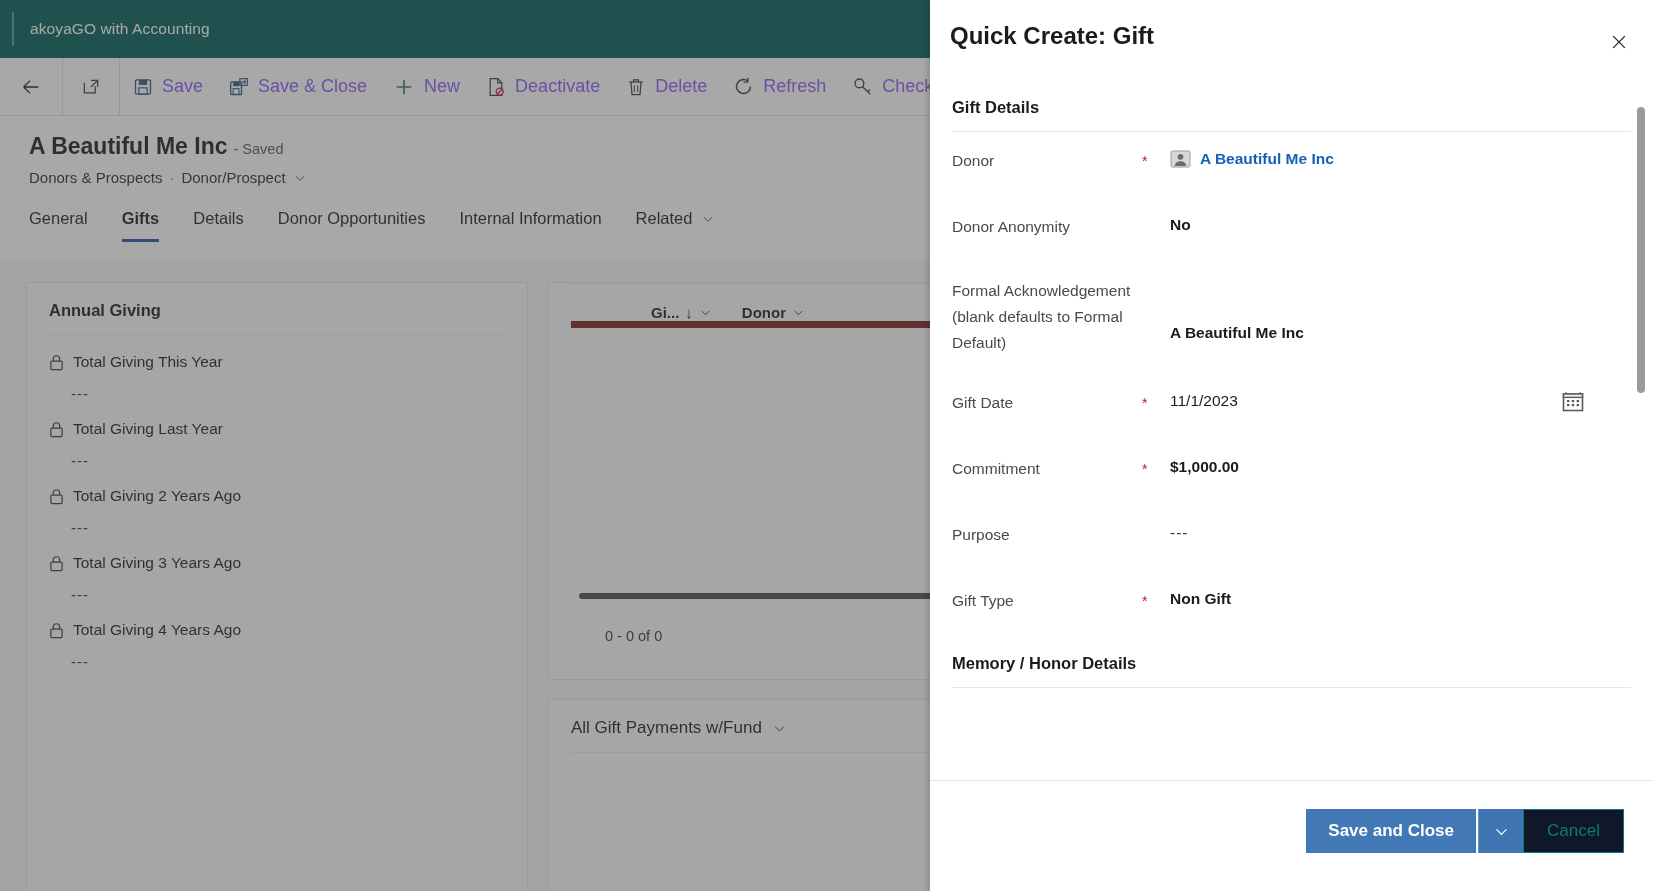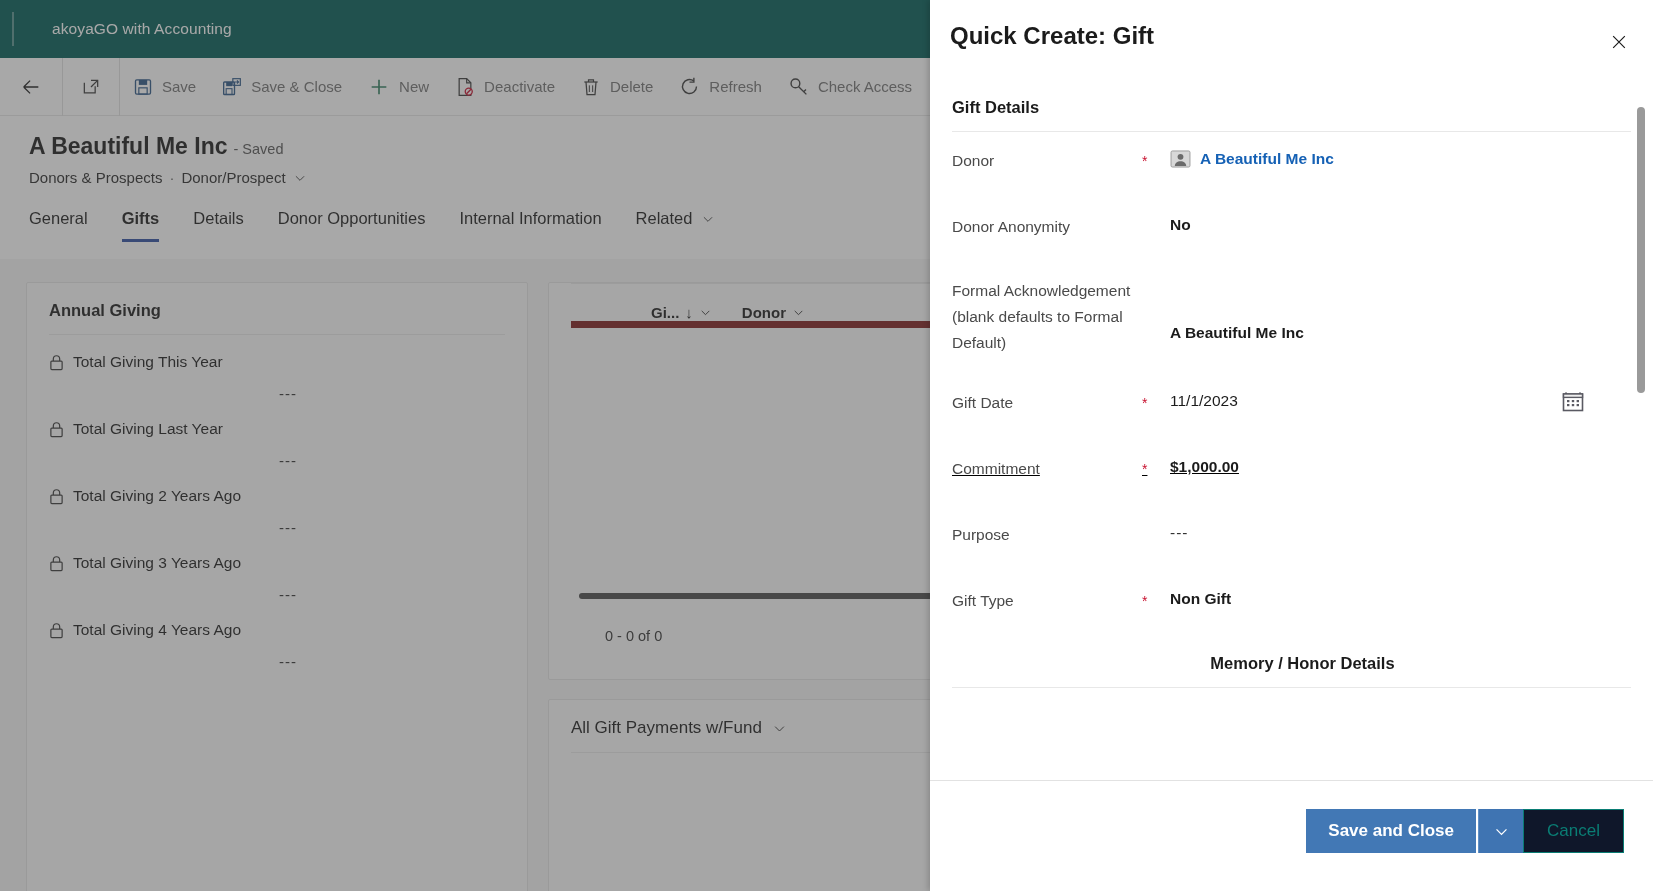--- a/index.html
+++ b/index.html
@@ -15,38 +15,38 @@
   .app-bg {
     position: absolute; left: 0; top: 0; width: 930px; height: 891px;
     overflow: hidden;
     background: #ffffff;
   }
   .app-inner { position: absolute; left: 0; top: 0; width: 1653px; height: 891px; }
 
   .top-banner {
     position: absolute; left: 0; top: 0; width: 1653px; height: 58px;
     background: #005B55;
-    display: flex; align-items: center; gap: 22px;
+    display: flex; align-items: center;
   }
   .banner-rule {
     width: 2px; height: 34px; background: rgba(255,255,255,0.35); margin-left: 12px;
   }
   .banner-title {
     color: #ffffff; font-size: 15.5px; margin-left: 16px; letter-spacing: .1px;
   }
 
   .cmdbar {
     position: absolute; left: 0; top: 58px; width: 1653px; height: 58px;
     background: #ffffff; border-bottom: 1px solid #e6e6e6;
     display: flex; align-items: center;
   }
   .cb-btn {
     display: flex; align-items: center; gap: 9px;
     height: 58px; padding: 0 13px;
-    font-size: 15px; color: #737373; white-space: nowrap;
+    font-size: 18px; color: #8b5cf6; white-space: nowrap;
     cursor: default;
   }
   .cb-divider { width: 1px; height: 58px; background: #e1e1e1; }
   .icon { display: inline-flex; align-items: center; justify-content: center; flex: none; }
 
   .record-head {
     position: absolute; left: 0; top: 117px; width: 1653px; height: 142px;
     background: #ffffff;
   }
   .rh-title { position: absolute; left: 29px; top: 16px; font-size: 23px; color: #1b1b1b; font-weight: 600;}
@@ -75,21 +75,21 @@
     background: #fbfbfb;
     border: 1px solid #e4e4e4;
     border-radius: 2px;
   }
   .card-title {
     font-size: 16.5px; font-weight: 700; color: #1b1b1b; padding: 18px 22px 14px 22px;
   }
   .card-title.light { font-weight: 400; font-size: 17px; display:flex; align-items:center; gap:10px; }
   .card-rule { height: 1px; background: #e8e8e8; margin: 0 22px; }
 
-  .field-row { padding: 18px 22px 0 22px; text-align: center; }
+  .field-row { padding: 18px 22px 0 22px; }
   .field-label { font-size: 15.5px; color: #1b1b1b; display: flex; align-items: center; gap: 9px; }
   .field-value { font-size: 15px; color: #333; padding-left: 22px; margin-top: 14px; letter-spacing: 1px;}
 
   .grid-head {
     display: flex; align-items: flex-end; height: 44px;
     border-bottom: 7px solid #7f1d1d; margin: 0 22px;
     font-size: 15px; font-weight: 700; color: #1b1b1b;
   }
   .gh-cell { display: flex; align-items: center; gap: 6px; }
   .grid-scroll {
@@ -477,41 +477,41 @@
                   <rect x="10.8" y="10" width="2.4" height="2.2"></rect>
                   <rect x="15.6" y="10" width="2.4" height="2.2"></rect>
                 <rect x="6" y="14" width="2.4" height="2.2"></rect>
                   <rect x="10.8" y="14" width="2.4" height="2.2"></rect>
                   <rect x="15.6" y="14" width="2.4" height="2.2"></rect>
               </g>
             </svg>
           </span>
         </div>
 
-        <div class="f-row" style="min-height:66px;text-decoration:underline;">
+        <div class="f-row" style="min-height:66px;">
           <div class="f-label">Commitment</div>
           <div class="f-req">*</div>
           <div class="f-val">$1,000.00</div>
         </div>
 
         <div class="f-row" style="min-height:66px;">
           <div class="f-label">Purpose</div>
           <div class="f-req"></div>
           <div class="f-val plain">---</div>
         </div>
 
         <div class="f-row" style="min-height:60px;">
           <div class="f-label">Gift Type</div>
           <div class="f-req">*</div>
           <div class="f-val">Non Gift</div>
         </div>
 
       </div>
 
-      <div class="sec-title" style="padding-top:8px;text-align:center;">Memory / Honor Details</div>
+      <div class="sec-title" style="padding-top:8px;">Memory / Honor Details</div>
       <div class="sec-rule"></div>
     </div>
 
     <div class="qc-scrollbar"></div>
 
     <div class="qc-footer">
       <button class="btn-save">Save and Close</button>
       <div class="btn-save-split">
         <span class="icon">
           <svg width="17" height="17" viewBox="0 0 24 24">

